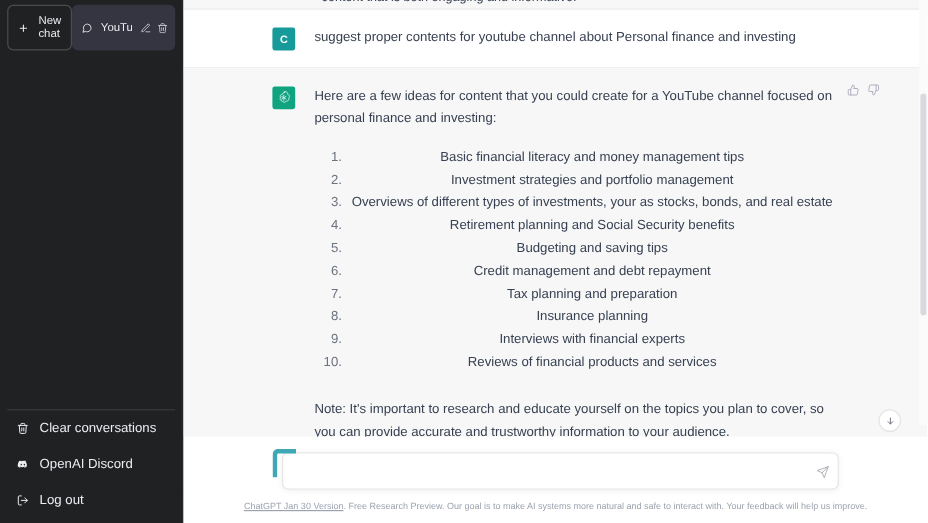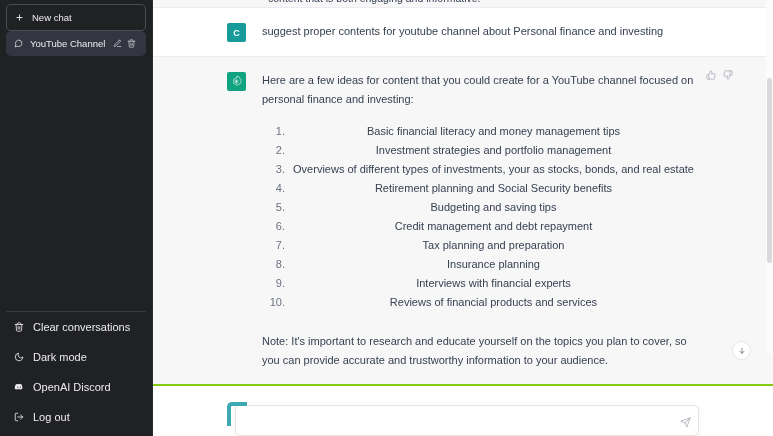--- a/index.html
+++ b/index.html
@@ -14,21 +14,21 @@
   
   #sidebar {
     width: 153px; height: 436px;
     background: #202123;
     color: #ececf1;
     display: flex; flex-direction: column;
     padding: 4px 6px 4px 6px;
     flex: 0 0 153px;
     border-right: 1px solid #2b2c2f;
   }
-  .nav-top { display: flex; flex-direction: column; gap: 0; }
+  .nav-top { display: flex; flex-direction: row; gap: 0; }
   .new-chat {
     display: flex; align-items: center; gap: 8px;
     border: 1px solid #4b4c4f;
     border-radius: 5px;
     padding: 7px 8px;
     font-size: 9.5px;
     color: #ececf1;
     cursor: pointer;
     background: transparent;
   }
@@ -236,28 +236,20 @@
           <svg width="10" height="10" viewBox="0 0 24 24" fill="none" stroke="#ececf1" stroke-width="2" stroke-linecap="round">
               <polyline points="3 6 5 6 21 6"></polyline>
               <path d="M19 6l-1 14a2 2 0 0 1-2 2H8a2 2 0 0 1-2-2L5 6"></path>
               <path d="M10 11v6M14 11v6"></path>
               <path d="M8 6V4a2 2 0 0 1 2-2h4a2 2 0 0 1 2 2v2"></path>
             </svg>
         </span>
         <span>Clear conversations</span>
       </div>
 
-      <div class="nav-row">
-        <span class="ico">
-          <svg width="10" height="10" viewBox="0 0 24 24" fill="none" stroke="#ececf1" stroke-width="2" stroke-linecap="round">
-              <path d="M21 12.8A9 9 0 1 1 11.2 3a7 7 0 0 0 9.8 9.8z"></path>
-            </svg>
-        </span>
-        <span>Dark mode</span>
-      </div>
 
       <div class="nav-row">
         <span class="ico">
           <svg width="10" height="10" viewBox="0 0 24 24" fill="#ececf1">
               <path d="M19.3 5.3A16 16 0 0 0 15.4 4l-.3.6a12 12 0 0 1 3.5 1.3 11.6 11.6 0 0 0-9.8-.4l.3-.9A16 16 0 0 0 4.7 5.3C2.2 9 1.6 12.6 2 16.1a16 16 0 0 0 4.8 2.4l.6-1a11 11 0 0 1-1.8-.9l.4-.3a11.4 11.4 0 0 0 10 0l.4.3a11 11 0 0 1-1.8.9l.6 1a16 16 0 0 0 4.8-2.4c.5-4.1-.5-7.7-2.7-10.8zM8.9 14c-.8 0-1.4-.7-1.4-1.6s.6-1.6 1.4-1.6 1.4.7 1.4 1.6-.6 1.6-1.4 1.6zm6.2 0c-.8 0-1.4-.7-1.4-1.6s.6-1.6 1.4-1.6 1.4.7 1.4 1.6-.6 1.6-1.4 1.6z"></path>
             </svg>
         </span>
         <span>OpenAI Discord</span>
       </div>
 
@@ -361,15 +353,18 @@
           <span class="ico">
             <svg width="11" height="11" viewBox="0 0 24 24" fill="none" stroke="#6e6e80" stroke-width="1.8" stroke-linecap="round" stroke-linejoin="round">
                 <line x1="22" y1="2" x2="11" y2="13"></line>
                 <polygon points="22 2 15 22 11 13 2 9 22 2"></polygon>
               </svg>
           </span>
         </span>
       </div>
     </div>
 
+    <div id="footer">
+      <a href="#">ChatGPT Jan 30 Version</a><span>. Free Research Preview. Our goal is to make AI systems more natural and safe to interact with. Your feedback will help us improve.</span>
+    </div>
 
   </div>
 </div>
 
 </body></html>

